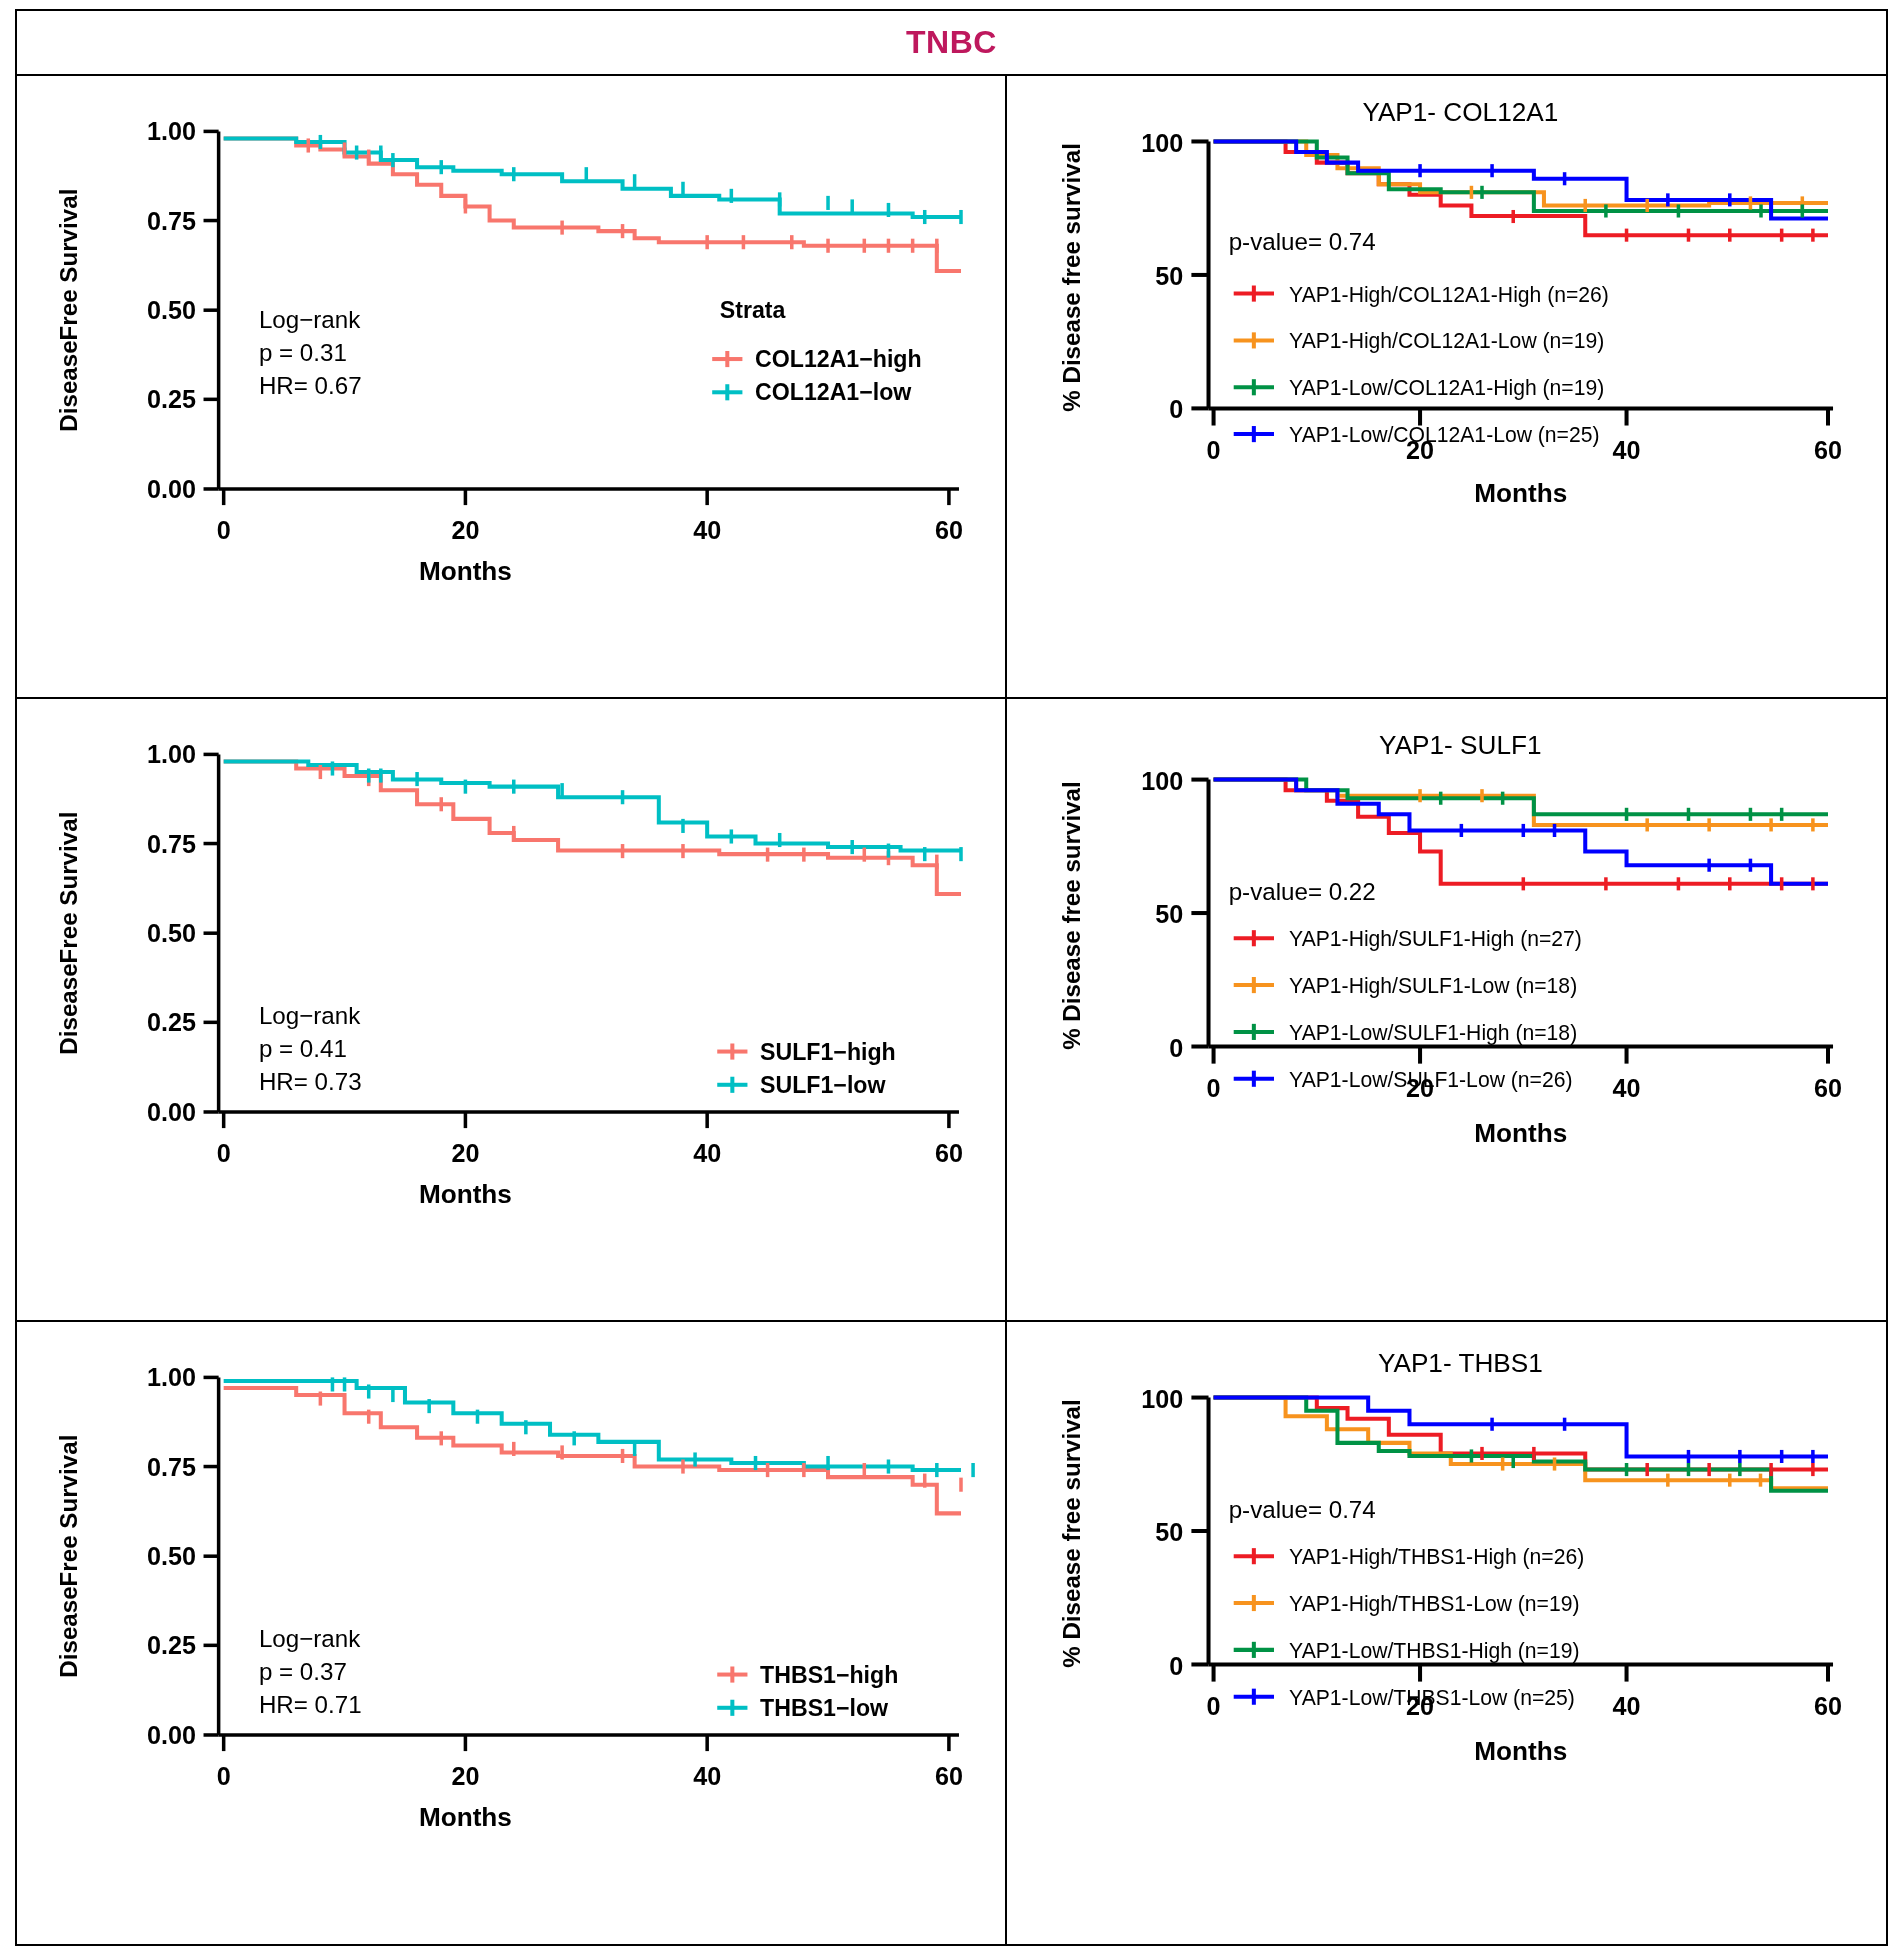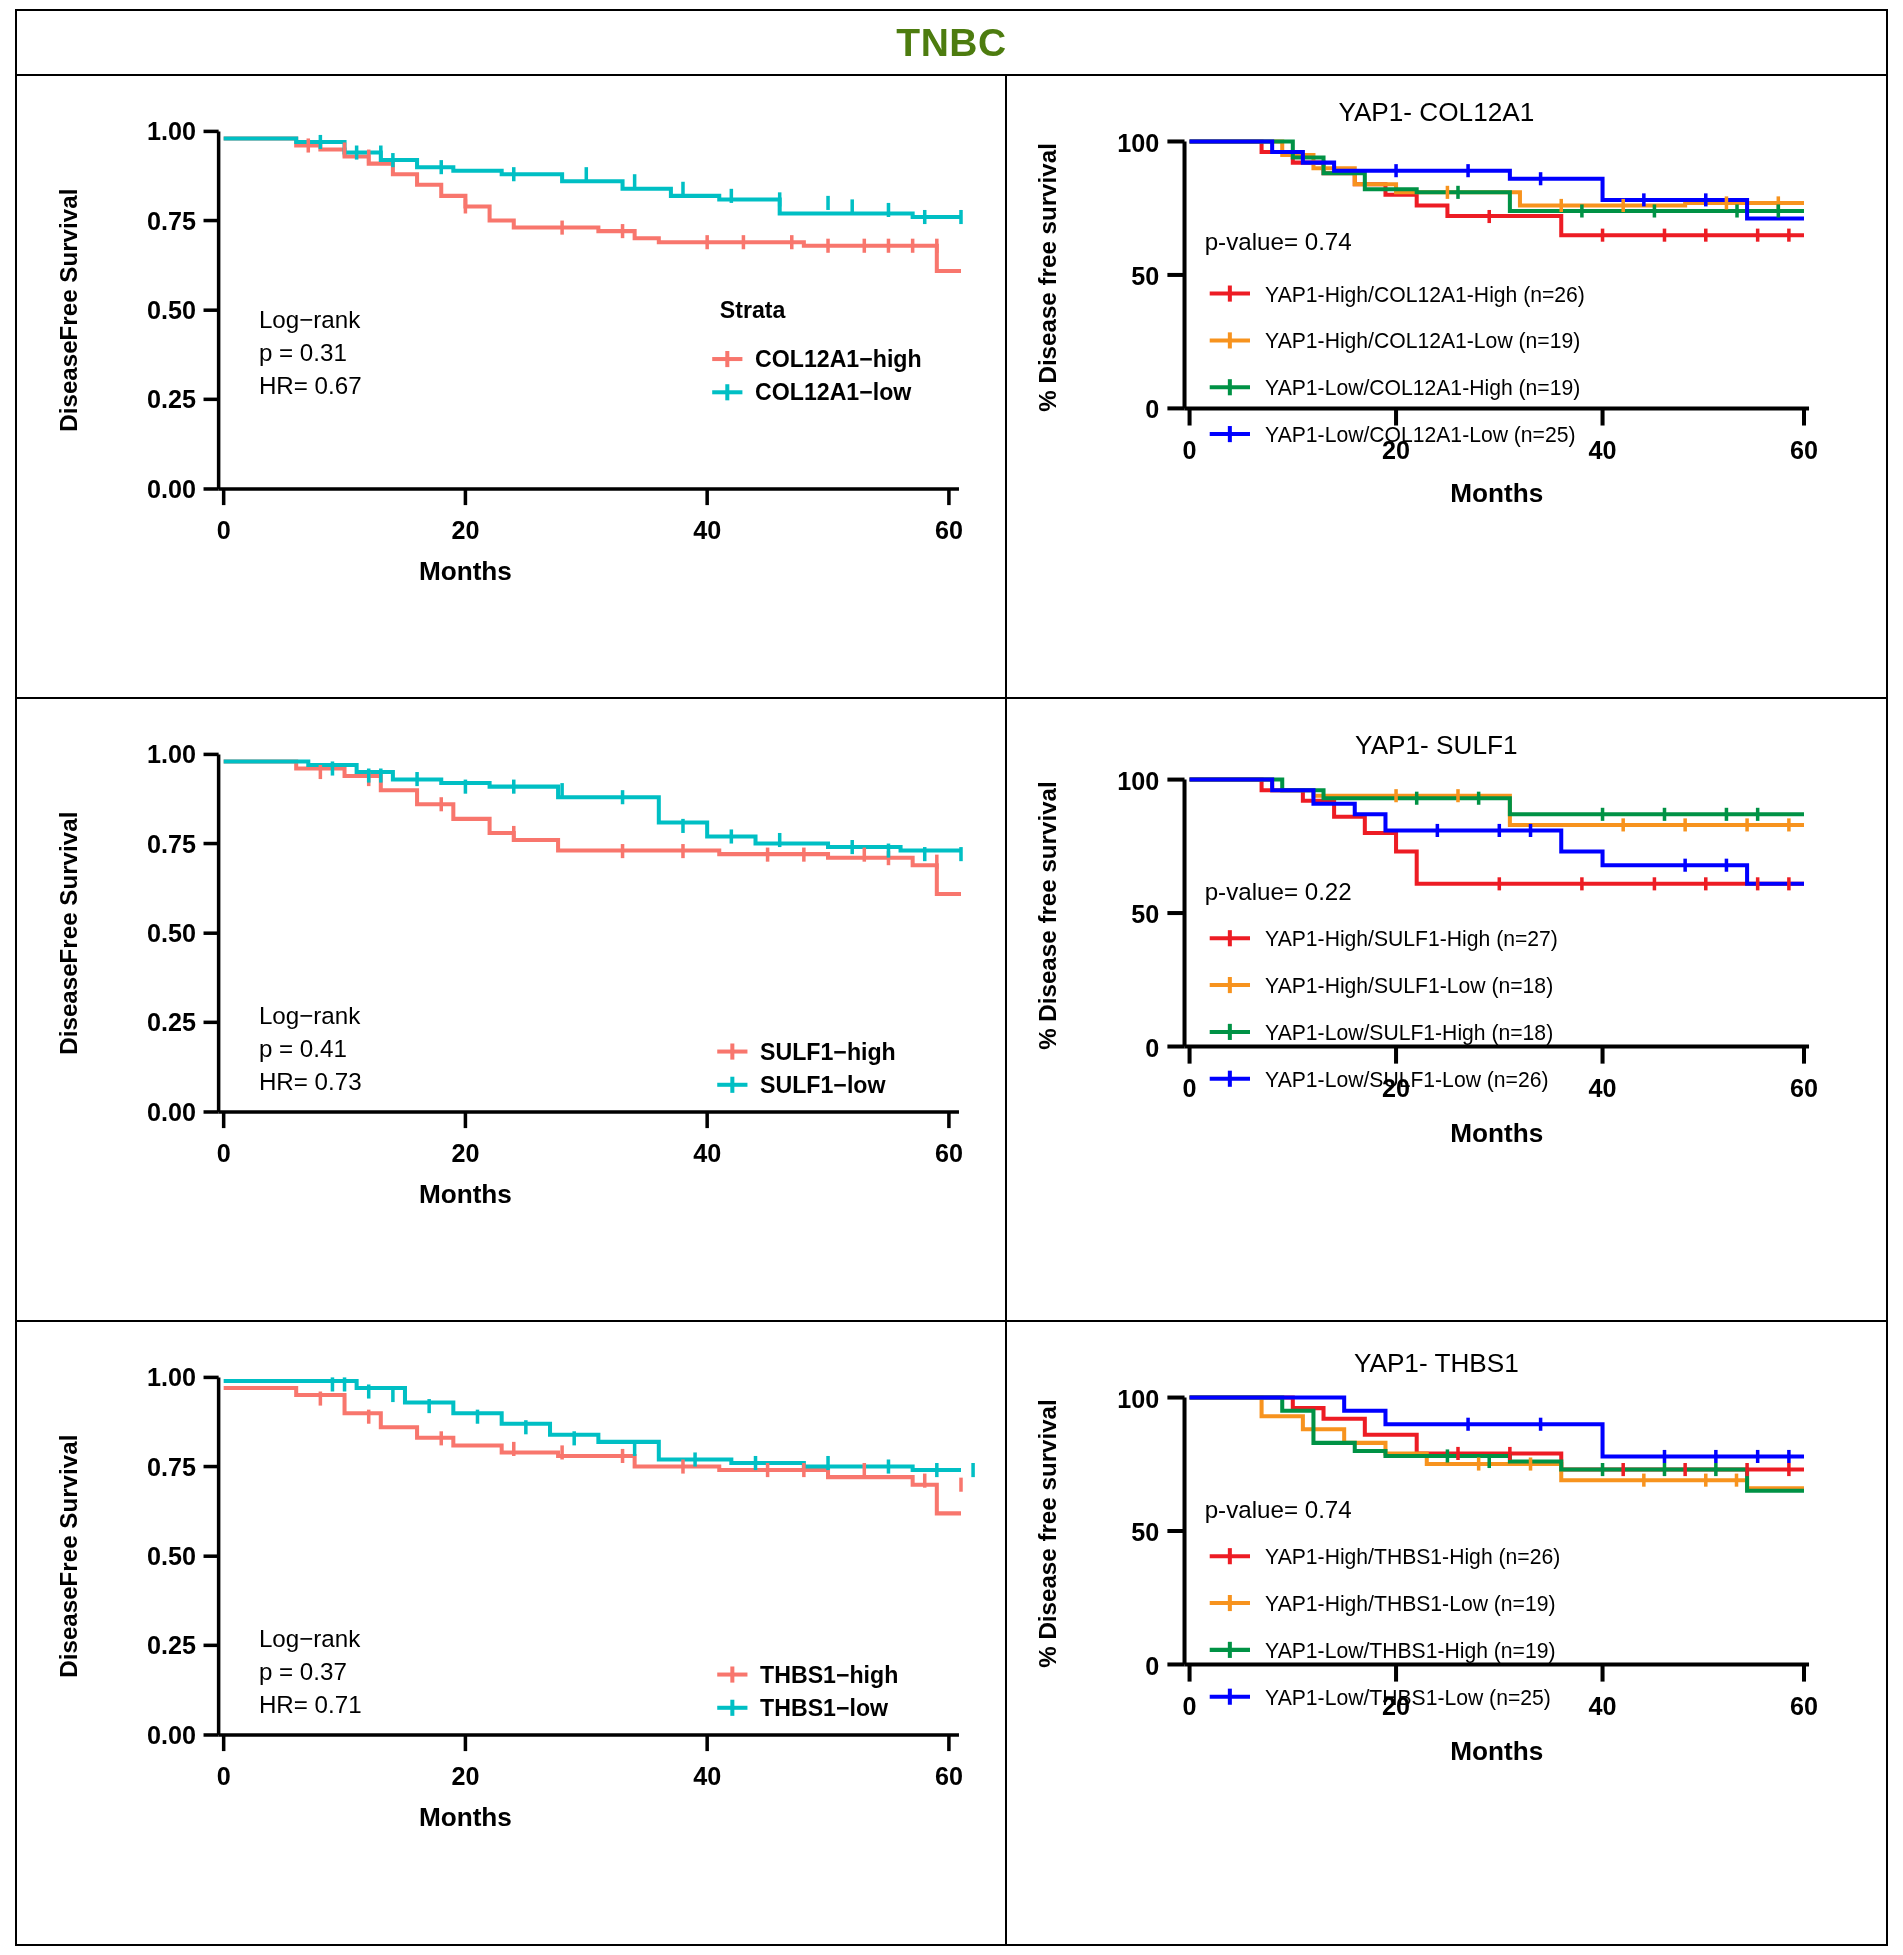--- a/index.html
+++ b/index.html
@@ -23,23 +23,23 @@
   }
   .fig-title-bar {
     position: absolute;
     left: 0; top: 0;
     width: 100%;
     height: 65px;
     border-bottom: 2.5px solid #000;
     display: flex; align-items: center; justify-content: center;
   }
   .fig-title {
-    font-size: 39px;
+    font-size: 32px;
     font-weight: bold;
-    color: #4d7c0f;
+    color: #be185d;
     letter-spacing: 0.5px;
   }
   .grid {
     position: absolute;
     left: 0; top: 65px;
     width: 100%;
     height: 1869px;
   }
   .row {
     position: relative;
@@ -49,22 +49,22 @@
   }
   .row:last-child { border-bottom: none; }
   .cell-left {
     position: absolute;
     left: 0; top: 0;
     width: 990px; height: 100%;
     border-right: 2.5px solid #000;
   }
   .cell-right {
     position: absolute;
-    left: 934px; top: 0;
-    right: 0; height: 100%; padding-left: 32px;
+    left: 990px; top: 0;
+    right: 0; height: 100%;
   }
   svg { display: block; }
   .panel-title {
     font-size: 52px;
     fill: #000;
   }
   .axis-label {
     font-size: 52px;
     font-weight: bold;
     fill: #000;

